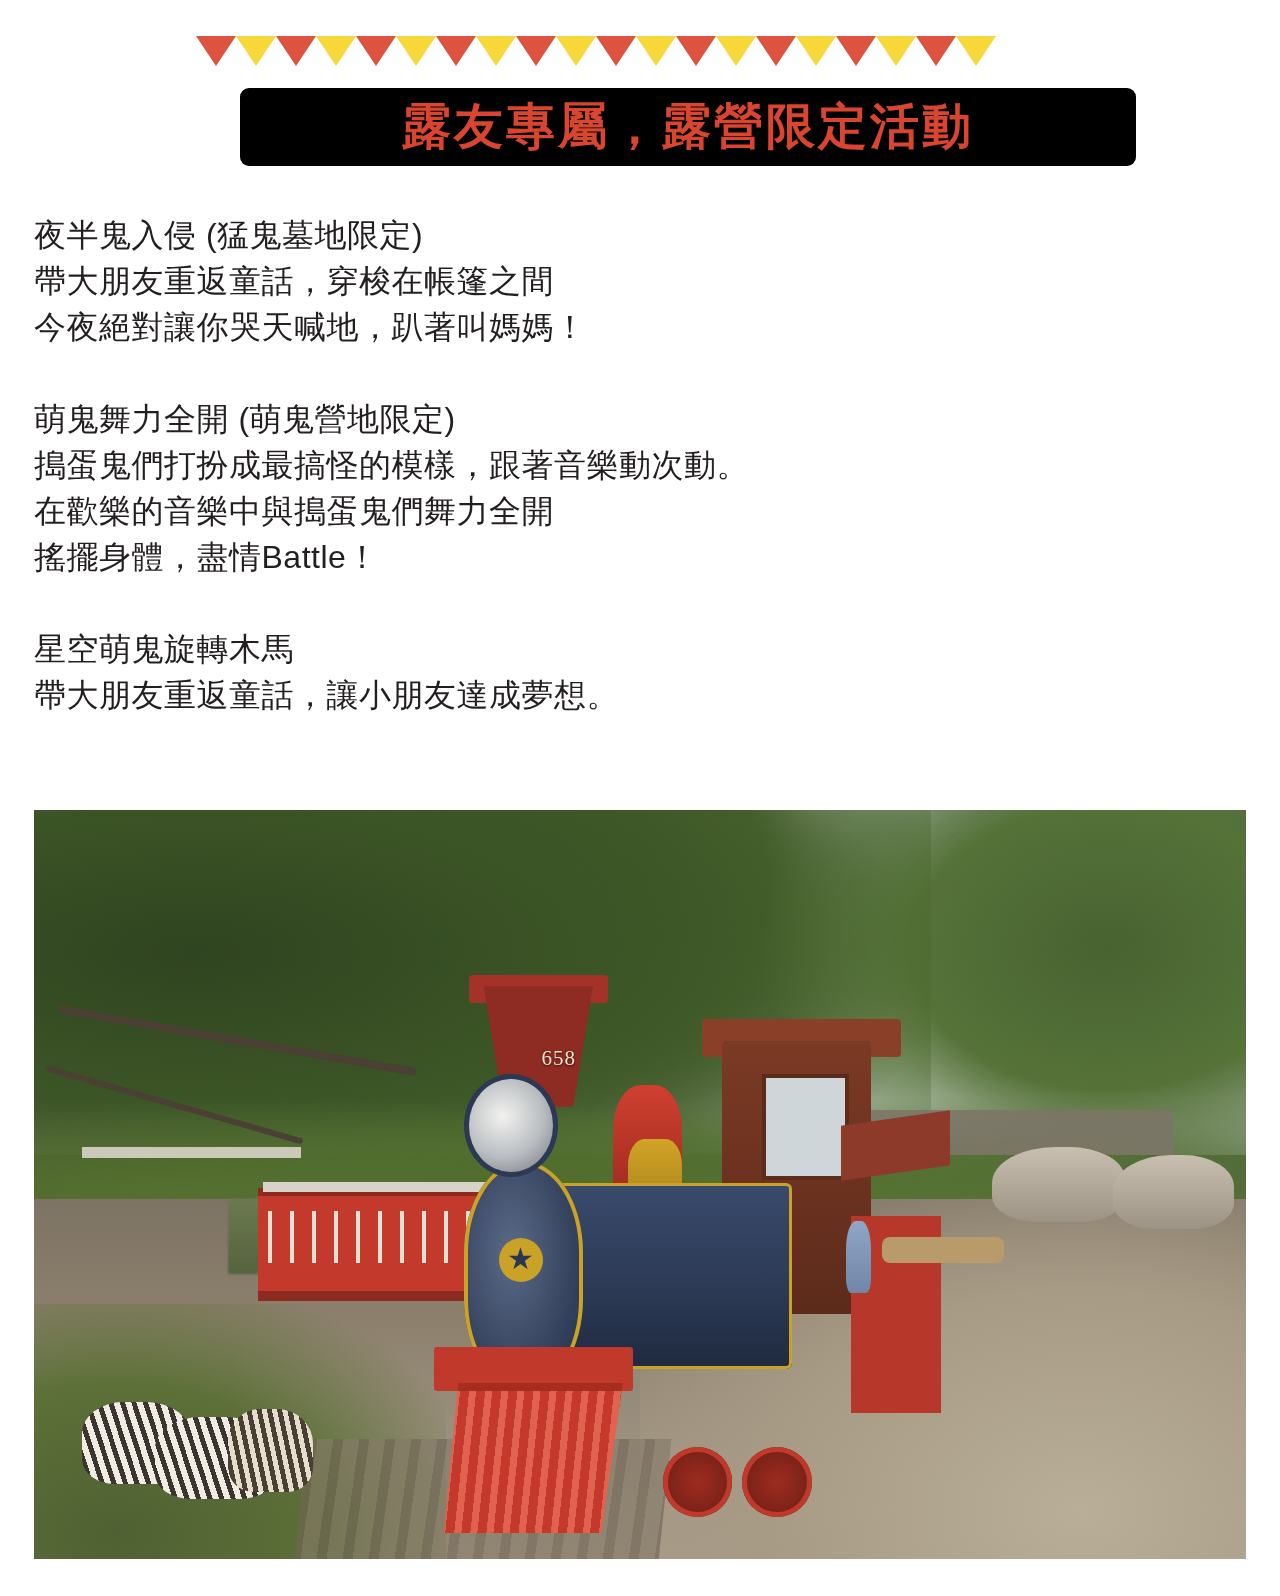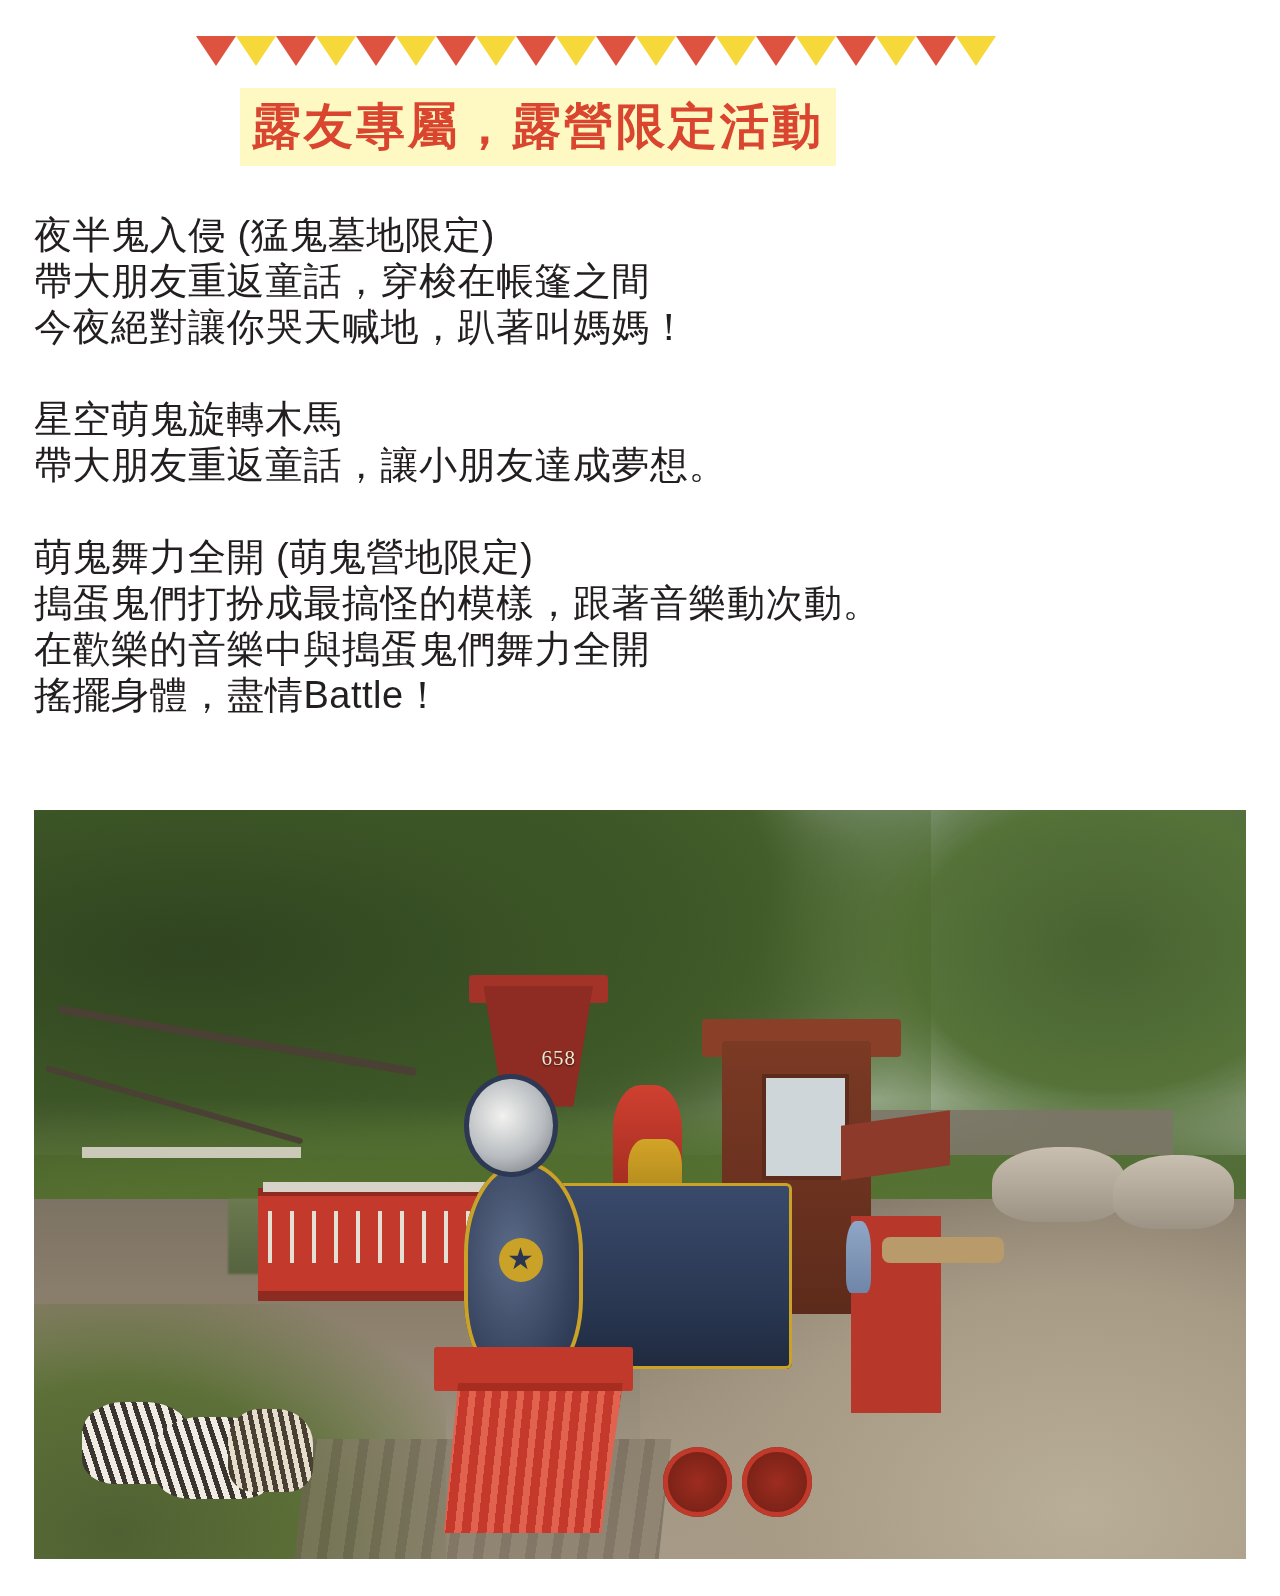--- a/index.html
+++ b/index.html
@@ -43,44 +43,45 @@
     flex: 0 0 auto;
   }
   .tri.y { border-top-color: #f6d83b; }
   .tri.r { border-top-color: #dd5340; }
 
   
   .title-band {
     position: absolute;
     top: 88px;
     left: 240px;
-    width: 596px;
+    width: 896px;
     height: 78px;
-    background: #fef9c3;
+    background: #000000;
     display: flex;
     align-items: center;
     justify-content: center;
+    border-radius: 9px;
   }
   .title-text {
     color: #d9452f;
     font-size: 49px;
     font-weight: bold;
     letter-spacing: 3px;
     font-family: "Liberation Serif", "DejaVu Serif", serif;
     white-space: nowrap;
   }
 
   
   .body-copy {
     position: absolute;
     top: 212px;
     left: 34px;
     width: 1180px;
     color: #231f20;
-    font-size: 38px;
+    font-size: 32px;
     line-height: 46px;
     font-family: "Liberation Sans", "DejaVu Sans", sans-serif;
   }
   .para {
     margin: 0 0 46px 0;
   }
   .para:last-child { margin-bottom: 0; }
   .line {
     white-space: pre-wrap;
     letter-spacing: 0.5px;
@@ -425,29 +426,29 @@
 
   <div class="body-copy">
 
     <div class="para">
       <div class="line">夜半鬼入侵 (猛鬼墓地限定)</div>
       <div class="line">帶大朋友重返童話，穿梭在帳篷之間</div>
       <div class="line">今夜絕對讓你哭天喊地，趴著叫媽媽！</div>
     </div>
 
     <div class="para">
-      <div class="line">星空萌鬼旋轉木馬</div>
-      <div class="line">帶大朋友重返童話，讓小朋友達成夢想。</div>
-    </div>
-
-    <div class="para">
       <div class="line">萌鬼舞力全開 (萌鬼營地限定)</div>
       <div class="line">搗蛋鬼們打扮成最搞怪的模樣，跟著音樂動次動。</div>
       <div class="line">在歡樂的音樂中與搗蛋鬼們舞力全開</div>
       <div class="line">搖擺身體，盡情Battle！</div>
+    </div>
+
+    <div class="para">
+      <div class="line">星空萌鬼旋轉木馬</div>
+      <div class="line">帶大朋友重返童話，讓小朋友達成夢想。</div>
     </div>
 
   </div>
 
   <div class="photo-frame">
     <div class="photo">
       <div class="sky"></div>
       <div class="canopy"></div>
       <div class="canopy2"></div>
       <div class="treeline"></div>

